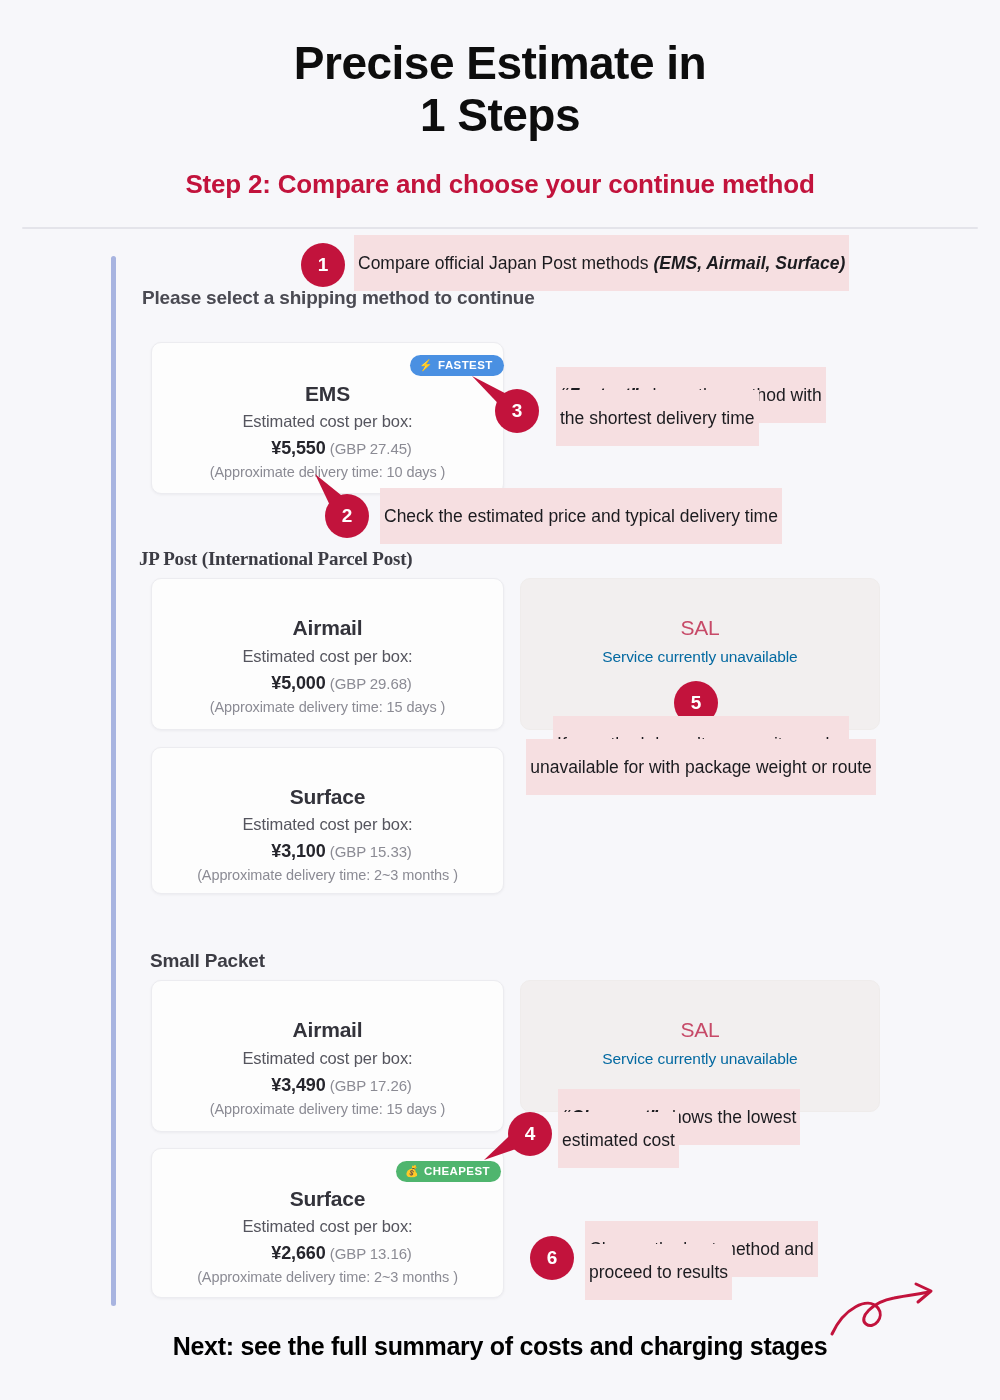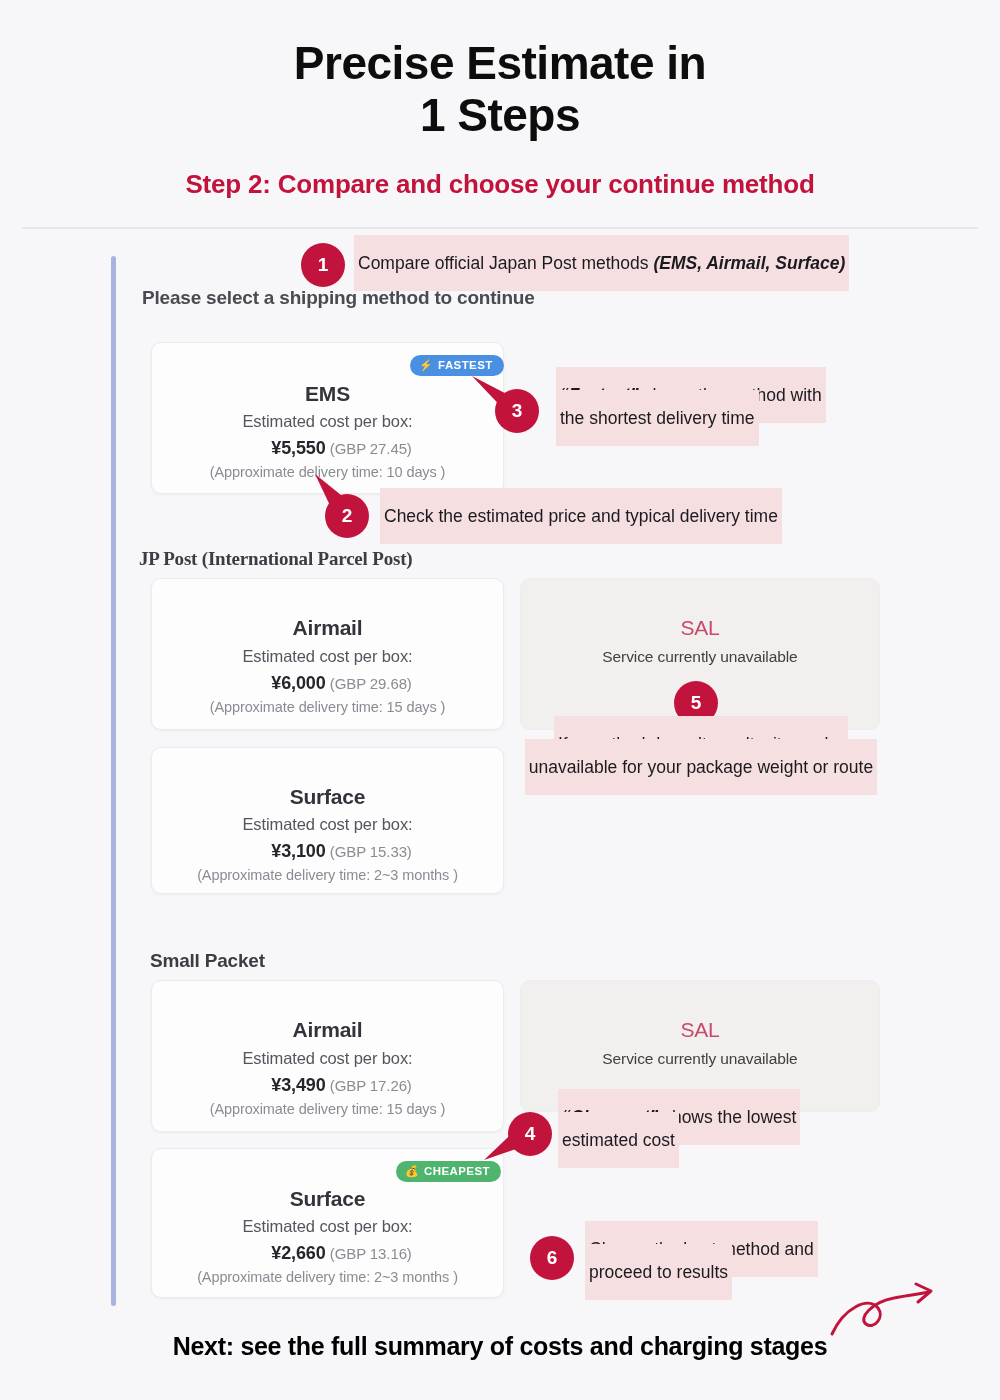--- a/index.html
+++ b/index.html
@@ -124,21 +124,21 @@
   }
 
   .delivery-row {
     font-size: 14.5px;
     color: #8b8b94;
     letter-spacing: -0.1px;
   }
 
   .unavail-text {
     font-size: 15.5px;
-    color: #404040;
+    color: #0369a1;
     letter-spacing: -0.1px;
   }
 
   
   .badge {
     position: absolute;
     display: inline-flex;
     align-items: center;
     gap: 5px;
     padding: 4px 11px 5px 9px;
@@ -244,21 +244,21 @@
     <span class="badge-glyph">⚡</span>
     <span>FASTEST</span>
   </div>
 
   <div class="group-label" style="left:139px; top:548px;font-family:Liberation Serif, serif;">JP Post (International Parcel Post)</div>
 
   <div class="card" style="left:151px; top:578px; width:353px; height:152px;">
     <div class="card-name" style="position:absolute; left:0; right:0; top:21px;">Airmail</div>
     <div class="cost-label" style="position:absolute; left:0; right:0; top:68px;">Estimated cost per box:</div>
     <div class="price-row" style="position:absolute; left:0; right:0; top:94px;">
-      <span class="price-main">¥6,000</span>
+      <span class="price-main">¥5,000</span>
       <span>(GBP 29.68)</span>
     </div>
     <div class="delivery-row" style="position:absolute; left:0; right:0; top:120px;">(Approximate delivery time: 15 days )</div>
   </div>
 
   <div class="card unavailable" style="left:520px; top:578px; width:360px; height:152px;">
     <div class="card-name" style="position:absolute; left:0; right:0; top:21px;">SAL</div>
     <div class="unavail-text" style="position:absolute; left:0; right:0; top:69px;">Service currently unavailable</div>
   </div>
 
@@ -327,21 +327,21 @@
   <div class="anno-num" style="left:508px; top:1112px;">4</div>
   <svg class="anno-tail" style="left:482px; top:1116px; width:60px; height:48px;">
     <polygon points="2,44 42,6 48,28" fill="#c2133c"></polygon>
   </svg>
   <div class="anno-text" style="left:558px; top:1106px; width:250px;">
     <span class="hl"><b>“Cheapest”</b><span> shows the lowest estimated cost</span></span>
   </div>
 
   <div class="anno-num" style="left:674px; top:681px;">5</div>
   <div class="anno-text" style="left:512px; top:733px; width:378px; text-align:center;">
-    <span class="hl"><span>If a method doesn’t results, it may be unavailable for your package weight or route</span></span>
+    <span class="hl"><span>If a method doesn’t appear, it may be unavailable for with package weight or route</span></span>
   </div>
 
   <div class="anno-num" style="left:530px; top:1236px;">6</div>
   <div class="anno-text" style="left:585px; top:1238px; width:240px;">
     <span class="hl"><span>Choose the best method and proceed to results</span></span>
   </div>
 
 </div>
 
 <svg class="footer-arrow" viewBox="0 0 110 62">

